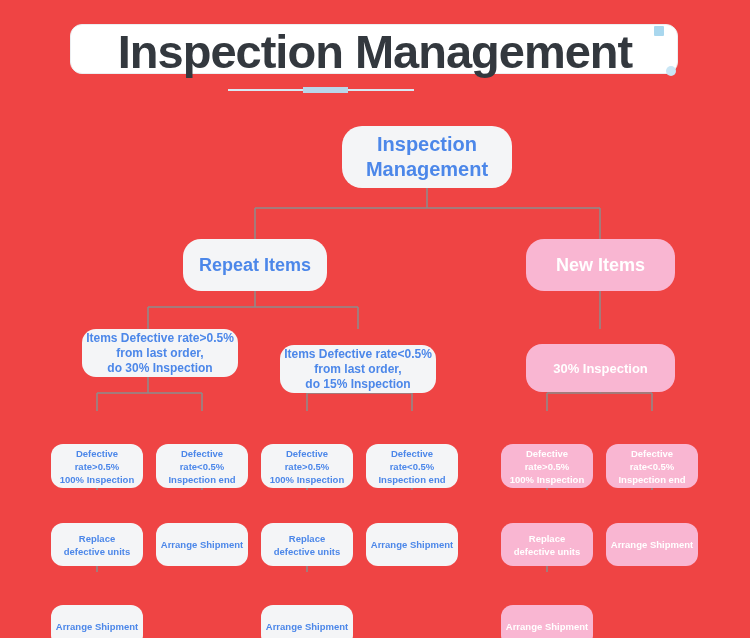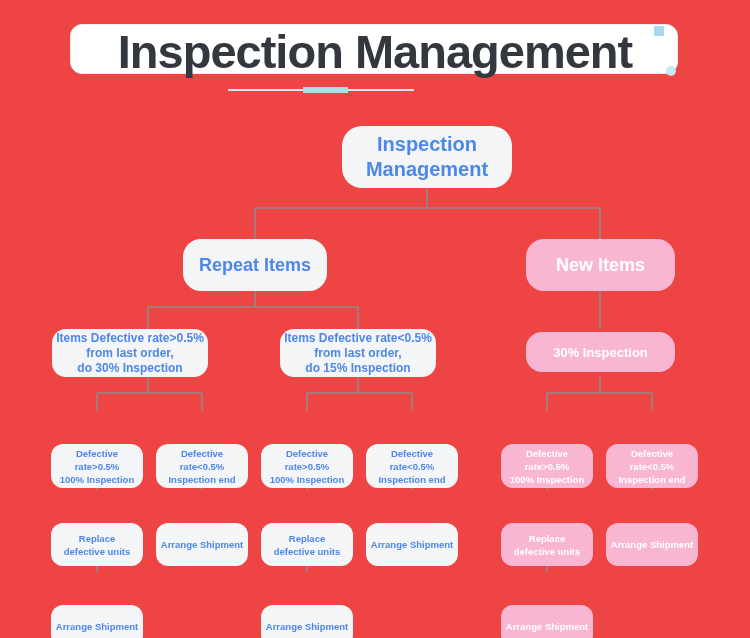--- a/index.html
+++ b/index.html
@@ -78,27 +78,27 @@
              M97,455 V490 M202,455 V490 M307,455 V490 M412,455 V490 M547,455 V490 M652,455 V490
              M97,533 V572 M307,533 V572 M547,533 V572"></path>
   </svg>
 
   <div class="node gray lvl1" style="left:342px;top:126px;width:170px;height:62px">Inspection
 Management</div>
 
   <div class="node gray lvl2" style="left:183px;top:239px;width:144px;height:52px">Repeat Items</div>
   <div class="node pink lvl2" style="left:526px;top:239px;width:149px;height:52px">New Items</div>
 
-  <div class="node gray lvl3" style="left:52px;top:329px;width:156px;height:48px">Items Defective rate&gt;0.5%
+  <div class="node gray lvl3" style="left:82px;top:329px;width:156px;height:48px">Items Defective rate&gt;0.5%
 from last order,
 do 30% Inspection</div>
-  <div class="node gray lvl3" style="left:280px;top:329px;width:156px;height:48px">Items Defective rate&lt;0.5%
+  <div class="node gray lvl3" style="left:280px;top:345px;width:156px;height:48px">Items Defective rate&lt;0.5%
 from last order,
 do 15% Inspection</div>
-  <div class="node pink lvl3-pink" style="left:526px;top:332px;width:149px;height:40px">30% Inspection</div>
+  <div class="node pink lvl3-pink" style="left:526px;top:344px;width:149px;height:48px">30% Inspection</div>
 
   <div class="node gray small" style="left:51px;top:411px;width:92px;height:44px">Defective rate&gt;0.5%
 100% Inspection</div>
   <div class="node gray small" style="left:156px;top:411px;width:92px;height:44px">Defective rate&lt;0.5%
 Inspection end</div>
   <div class="node gray small" style="left:261px;top:411px;width:92px;height:44px">Defective rate&gt;0.5%
 100% Inspection</div>
   <div class="node gray small" style="left:366px;top:411px;width:92px;height:44px">Defective rate&lt;0.5%
 Inspection end</div>
   <div class="node pink small" style="left:501px;top:411px;width:92px;height:44px">Defective rate&gt;0.5%

